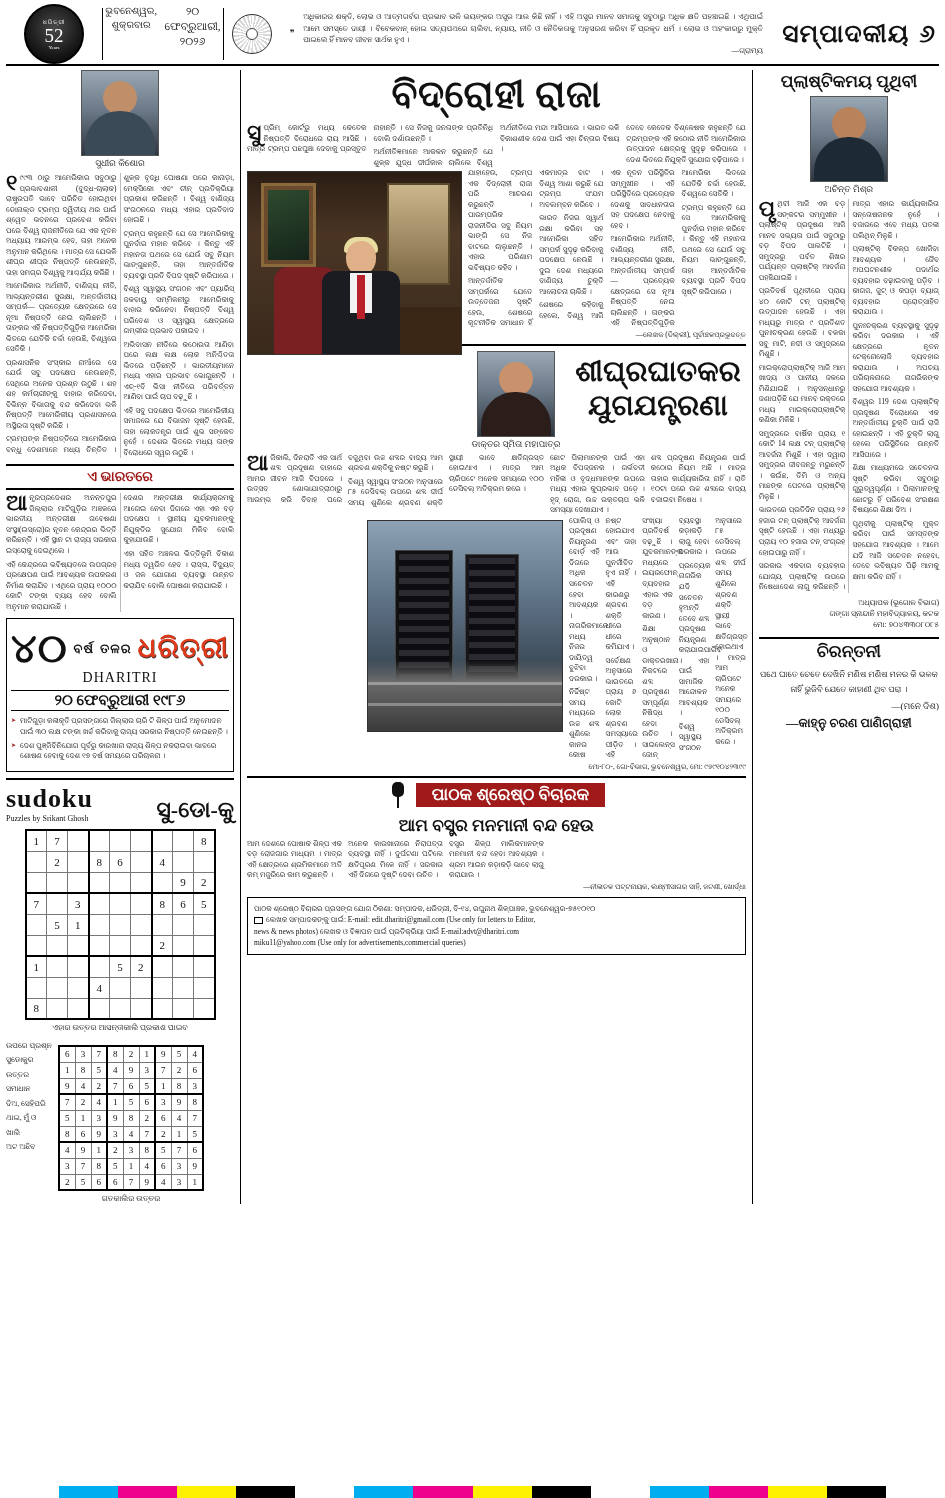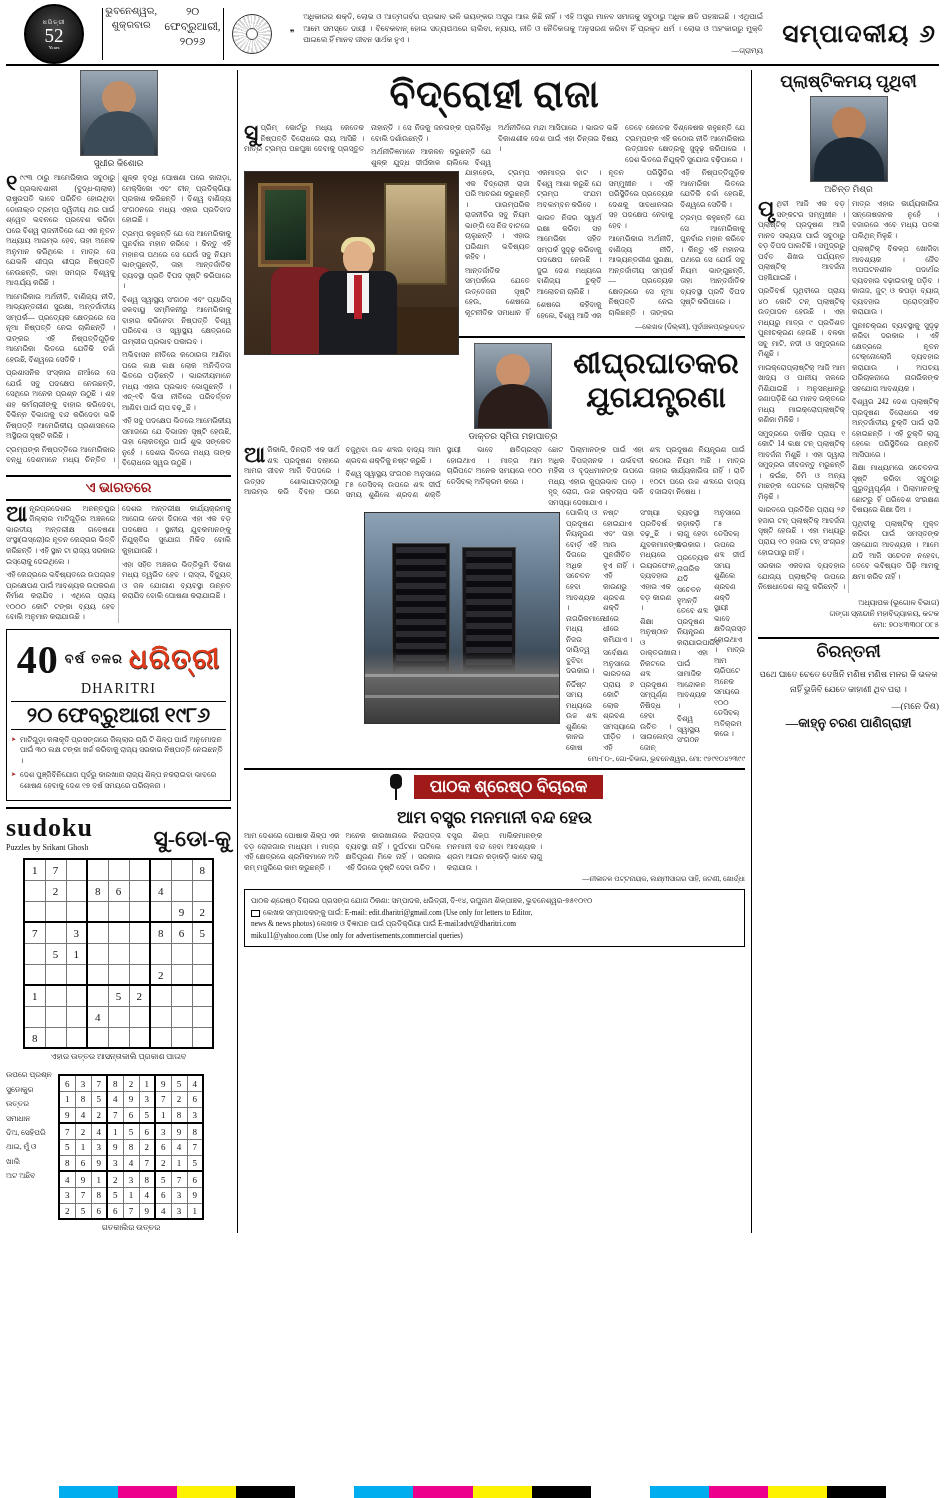--- a/index.html
+++ b/index.html
@@ -134,21 +134,21 @@
     font-size:34px;font-weight:bold;letter-spacing:1px;
     display:flex;align-items:center;justify-content:center;gap:6px;
   }
   .ad-anniv .big .num{ font-size:40px; }
   .ad-anniv .big .small{ font-size:13px; }
   .ad-anniv .big .brand{
     font-size:28px;color:#e03a1a;font-weight:bold;
     text-shadow:0.5px 0.5px 0 #333;
   }
   .ad-anniv .sub { font-size:14px; letter-spacing:1px; margin-top:-2px;}
-  .ad-anniv .date { font-size:21px; font-weight:bold; margin-top:4px; border-top:1px solid #000;border-bottom:1px solid #000;padding:1px 0;}
+  .ad-anniv .date { font-size:15px; font-weight:bold; margin-top:4px; border-top:1px solid #000;border-bottom:1px solid #000;padding:1px 0;}
   .ad-points { text-align:left; font-size:7.4px; line-height:1.45; margin-top:5px; }
   .ad-points div { margin-bottom:3px; padding-left:9px; position:relative; }
   .ad-points div:before{content:"\27A4";position:absolute;left:0;top:0;font-size:6px;color:#a01a1a;}
 
   
   .sudoku-wrap{ border-top:2px solid #000; margin-top:6px; padding-top:4px;}
   .sudoku-head{ display:flex; align-items:flex-end; justify-content:space-between; }
   .sudoku-head .sd { font-size:26px; font-weight:bold; letter-spacing:1px;}
   .sudoku-head .sd small{font-size:8px;font-weight:normal;display:block;letter-spacing:0;}
   .sudoku-head .od { font-size:22px; font-weight:bold;}
@@ -257,21 +257,21 @@
       </div>
       <div class="txt cols2" style="margin-top:3px;">
         <p class="dropcap">ଆନ୍ଧ୍ରପ୍ରଦେଶର ଅନନ୍ତପୁର ଜିଲ୍ଲାର ମାଟିଗୁଡ଼ିର ଅଞ୍ଚଳରେ ଭାରତୀୟ ଅନ୍ତରୀକ୍ଷ ଗବେଷଣା ସଂସ୍ଥା(ଇସ୍ରୋ)ର ନୂତନ କେନ୍ଦ୍ରର ଭିତ୍ତି କରିଛନ୍ତି । ଏହି ସ୍ଥାନ ଟା ରାଜ୍ୟ ସରକାର ଇସ୍ରୋକୁ ଦେଇଥିଲେ ।</p>
         <p>ଏହି କେନ୍ଦ୍ରରେ ଭବିଷ୍ୟତରେ ଉପଗ୍ରହ ପ୍ରକ୍ଷେପଣ ପାଇଁ ଆବଶ୍ୟକ ଉପକରଣ ନିର୍ମାଣ କରାଯିବ । ଏଥିରେ ପ୍ରାୟ ୧୦୦୦ କୋଟି ଟଙ୍କା ବ୍ୟୟ ହେବ ବୋଲି ଅନୁମାନ କରାଯାଉଛି ।</p>
         <p>ଦେଶର ଅନ୍ତରୀକ୍ଷ କାର୍ଯ୍ୟକ୍ରମକୁ ଆଗେଇ ନେବା ଦିଗରେ ଏହା ଏକ ବଡ଼ ପଦକ୍ଷେପ । ସ୍ଥାନୀୟ ଯୁବକମାନଙ୍କୁ ନିଯୁକ୍ତିର ସୁଯୋଗ ମିଳିବ ବୋଲି କୁହାଯାଉଛି ।</p>
         <p>ଏହା ସହିତ ଅଞ୍ଚଳର ଭିତ୍ତିଭୂମି ବିକାଶ ମଧ୍ୟ ତ୍ୱରିତ ହେବ । ରାସ୍ତା, ବିଦ୍ୟୁତ୍ ଓ ଜଳ ଯୋଗାଣ ବ୍ୟବସ୍ଥା ଉନ୍ନତ କରାଯିବ ବୋଲି ଘୋଷଣା କରାଯାଇଛି ।</p>
       </div>
 
       <div class="ad-anniv">
         <div class="big">
-          <span class="num">40</span>
+          <span class="num">୪୦</span>
           <span class="small">ବର୍ଷ</span>
           <span class="small">ତଳର</span>
           <span class="brand">ଧରିତ୍ରୀ</span>
         </div>
         <div class="sub">DHARITRI</div>
         <div class="date">୨୦ ଫେବ୍ରୁଆରୀ ୧୯୮୬</div>
         <div class="ad-points">
           <div>ମାଟିଗୁଡ଼ା କଳାକୃତି ପ୍ରସଙ୍ଗରେ ଜିଲ୍ଲାର ଚାରି ଟି ଶିଳ୍ପ ପାଇଁ ଅନୁମୋଦନ ପାଇଁ ୩୦ ଲକ୍ଷ ଟଙ୍କା ଖର୍ଚ୍ଚ କରିବାକୁ ରାଜ୍ୟ ସରକାର ନିଷ୍ପତ୍ତି ନେଇଛନ୍ତି ।</div>
           <div>ଦେଶ ପୁଞ୍ଜିବିନିଯୋଗ ପୂର୍ବରୁ କାରଖାନା ରାଜ୍ୟ ଶିଳ୍ପ ନକରାଇବା ଭାବରେ ଶୋଷଣ ହେବାକୁ ଦେଶ ୧୭ ବର୍ଷ ସମୟରେ ପରିଚାଳନା ।</div>
         </div>
@@ -625,21 +625,21 @@
 
       <div class="txt cols2" style="margin-top:4px;">
         <p class="dropcap">ପୃଥିବୀ ଆଜି ଏକ ବଡ଼ ସଙ୍କଟର ସମ୍ମୁଖୀନ । ପ୍ଲାଷ୍ଟିକ୍ ପ୍ରଦୂଷଣ ଆଜି ମାନବ ସଭ୍ୟତା ପାଇଁ ସବୁଠାରୁ ବଡ଼ ବିପଦ ପାଲଟିଛି । ସମୁଦ୍ରରୁ ପର୍ବତ ଶିଖର ପର୍ଯ୍ୟନ୍ତ ପ୍ଲାଷ୍ଟିକ୍ ଆବର୍ଜନା ପହଞ୍ଚିଯାଇଛି ।</p>
         <p>ପ୍ରତିବର୍ଷ ପୃଥିବୀରେ ପ୍ରାୟ ୪୦ କୋଟି ଟନ୍ ପ୍ଲାଷ୍ଟିକ୍ ଉତ୍ପାଦନ ହେଉଛି । ଏହା ମଧ୍ୟରୁ ମାତ୍ର ୯ ପ୍ରତିଶତ ପୁନଃଚକ୍ରଣ ହେଉଛି । ବଳକା ସବୁ ମାଟି, ନଦୀ ଓ ସମୁଦ୍ରରେ ମିଶୁଛି ।</p>
         <p>ମାଇକ୍ରୋପ୍ଲାଷ୍ଟିକ୍ ଆଜି ଆମ ଖାଦ୍ୟ ଓ ପାନୀୟ ଜଳରେ ମିଶିଯାଇଛି । ଅନୁସନ୍ଧାନରୁ ଜଣାପଡ଼ିଛି ଯେ ମାନବ ରକ୍ତରେ ମଧ୍ୟ ମାଇକ୍ରୋପ୍ଲାଷ୍ଟିକ୍ କଣିକା ମିଳିଛି ।</p>
         <p>ସମୁଦ୍ରରେ ବାର୍ଷିକ ପ୍ରାୟ ୧ କୋଟି 14 ଲକ୍ଷ ଟନ୍ ପ୍ଲାଷ୍ଟିକ୍ ଆବର୍ଜନା ମିଶୁଛି । ଏହା ଦ୍ୱାରା ସମୁଦ୍ରର ଜୀବଜନ୍ତୁ ମରୁଛନ୍ତି । କଇଁଛ, ତିମି ଓ ଅନ୍ୟ ମାଛଙ୍କ ପେଟରେ ପ୍ଲାଷ୍ଟିକ୍ ମିଳୁଛି ।</p>
         <p>ଭାରତରେ ପ୍ରତିଦିନ ପ୍ରାୟ ୨୬ ହଜାର ଟନ୍ ପ୍ଲାଷ୍ଟିକ୍ ଆବର୍ଜନା ସୃଷ୍ଟି ହେଉଛି । ଏହା ମଧ୍ୟରୁ ପ୍ରାୟ ୧୦ ହଜାର ଟନ୍ ସଂଗ୍ରହ ହୋଇପାରୁ ନାହିଁ ।</p>
         <p>ସରକାର ଏକବାର ବ୍ୟବହାର ଯୋଗ୍ୟ ପ୍ଲାଷ୍ଟିକ୍ ଉପରେ ନିଷେଧାଦେଶ ଲାଗୁ କରିଛନ୍ତି । ମାତ୍ର ଏହାର କାର୍ଯ୍ୟକାରିତା ସନ୍ତୋଷଜନକ ନୁହେଁ । ବଜାରରେ ଏବେ ମଧ୍ୟ ପତଳା ପଲିଥିନ୍ ମିଳୁଛି ।</p>
         <p>ପ୍ଲାଷ୍ଟିକ୍ ବିକଳ୍ପ ଖୋଜିବା ଆବଶ୍ୟକ । ଜୈବ ଅପଘଟନଶୀଳ ପଦାର୍ଥର ବ୍ୟବହାର ବଢ଼ାଇବାକୁ ପଡ଼ିବ । କାଗଜ, ଜୁଟ୍ ଓ କପଡ଼ା ବ୍ୟାଗ୍ ବ୍ୟବହାର ପ୍ରୋତ୍ସାହିତ କରାଯାଉ ।</p>
         <p>ପୁନଃଚକ୍ରଣ ବ୍ୟବସ୍ଥାକୁ ସୁଦୃଢ଼ କରିବା ଦରକାର । ଏହି କ୍ଷେତ୍ରରେ ନୂତନ ଟେକ୍ନୋଲୋଜି ବ୍ୟବହାର କରାଯାଉ । ଅପଚୟ ପରିଚାଳନାରେ ନାଗରିକଙ୍କ ସହଯୋଗ ଆବଶ୍ୟକ ।</p>
-        <p>ବିଶ୍ୱର 242 ଦେଶ ପ୍ଲାଷ୍ଟିକ୍ ପ୍ରଦୂଷଣ ବିରୋଧରେ ଏକ ଅନ୍ତର୍ଜାତୀୟ ଚୁକ୍ତି ପାଇଁ ରାଜି ହୋଇଛନ୍ତି । ଏହି ଚୁକ୍ତି ଲାଗୁ ହେଲେ ପରିସ୍ଥିତିରେ ଉନ୍ନତି ଆସିପାରେ ।</p>
+        <p>ବିଶ୍ୱର 119 ଦେଶ ପ୍ଲାଷ୍ଟିକ୍ ପ୍ରଦୂଷଣ ବିରୋଧରେ ଏକ ଅନ୍ତର୍ଜାତୀୟ ଚୁକ୍ତି ପାଇଁ ରାଜି ହୋଇଛନ୍ତି । ଏହି ଚୁକ୍ତି ଲାଗୁ ହେଲେ ପରିସ୍ଥିତିରେ ଉନ୍ନତି ଆସିପାରେ ।</p>
         <p>ଶିକ୍ଷା ମାଧ୍ୟମରେ ସଚେତନତା ସୃଷ୍ଟି କରିବା ସବୁଠାରୁ ଗୁରୁତ୍ୱପୂର୍ଣ୍ଣ । ପିଲାମାନଙ୍କୁ ଛୋଟରୁ ହିଁ ପରିବେଶ ସଂରକ୍ଷଣ ବିଷୟରେ ଶିକ୍ଷା ଦିଅ ।</p>
         <p>ପୃଥିବୀକୁ ପ୍ଲାଷ୍ଟିକ୍ ମୁକ୍ତ କରିବା ପାଇଁ ସମସ୍ତଙ୍କ ସହଯୋଗ ଆବଶ୍ୟକ । ଆମେ ଯଦି ଆଜି ସଚେତନ ନହେବା, ତେବେ ଭବିଷ୍ୟତ ପିଢ଼ି ଆମକୁ କ୍ଷମା କରିବ ନାହିଁ ।</p>
       </div>
       <div class="sig-block">
         <div>ଅଧ୍ୟାପକ (ଭୂଗୋଳ ବିଭାଗ)</div>
         <div>ଗଙ୍ଗା ସ୍ନାନ୍ଦାନି ମହାବିଦ୍ୟାଳୟ, କଟକ</div>
         <div>ମୋ: ୭୦୪୩୩୦୮୦୮୫</div>
       </div>
 
       <div class="poem-box">

